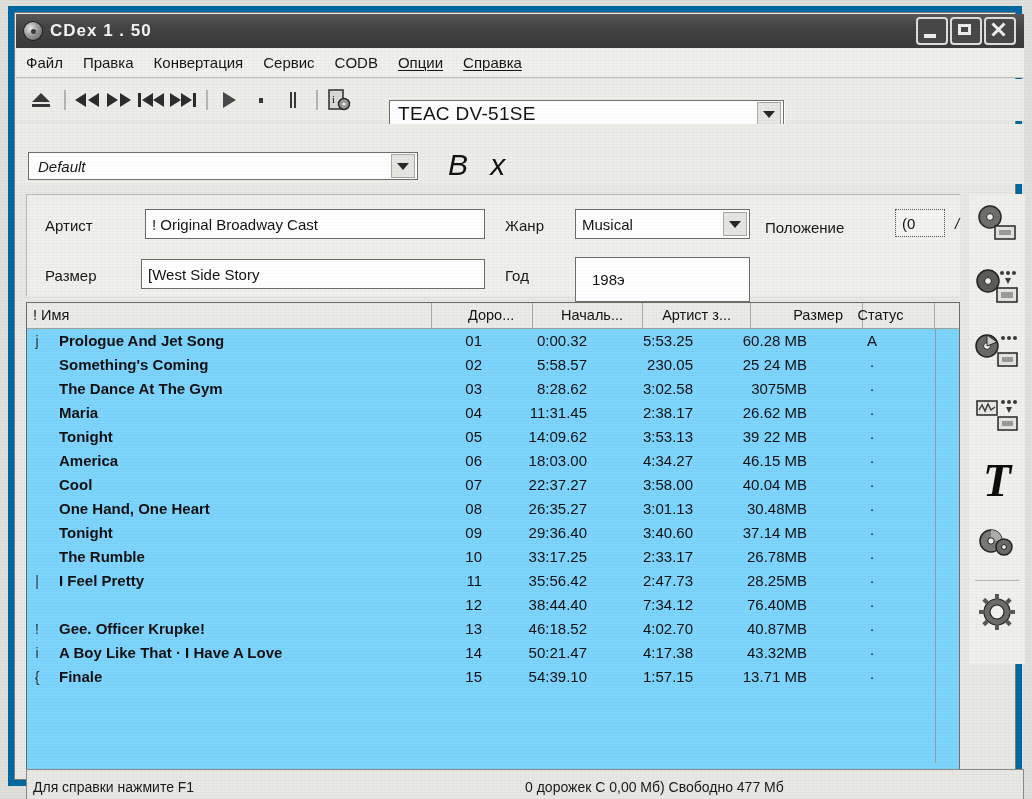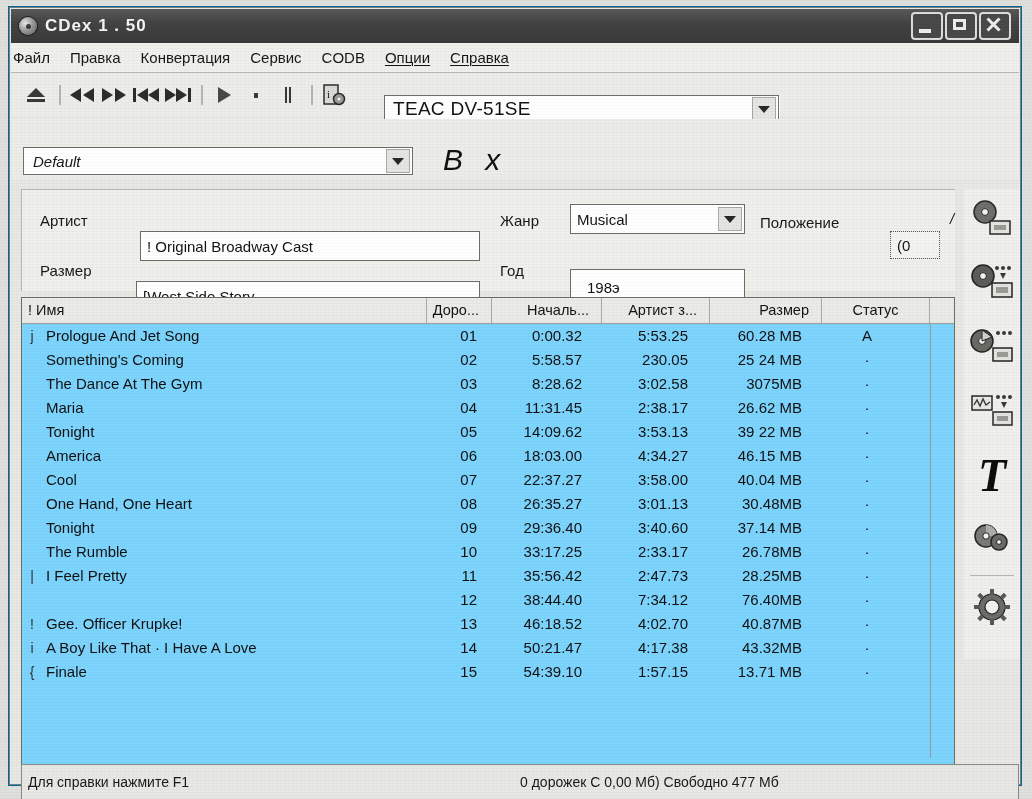--- a/index.html
+++ b/index.html
@@ -17,21 +17,21 @@
     filter: contrast(1.02);
   }
   
   .window {
     position: absolute;
     left: 8px;
     top: 6px;
     width: 1014px;
     height: 780px;
     background: #e6e6e2;
-    border: 1px solid #0369a1;
+    border: 6px solid #0369a1;
     box-shadow: 0 0 0 1px #7d7d7a inset;
     box-sizing: border-box;
   }
   
   .titlebar {
     position: absolute;
     left: 2px; top: 2px;
     width: 1008px;
     height: 34px;
     background: linear-gradient(180deg,#5b5b5b 0%, #454545 40%, #3b3b3b 100%);
@@ -92,21 +92,21 @@
   .tbtn.close i.a { transform: rotate(45deg); }
   .tbtn.close i.b { transform: rotate(-45deg); }
   
   .menubar {
     position: absolute;
     left: 2px; top: 36px;
     width: 1008px; height: 30px;
     background: #eeeeea;
     display: flex;
     align-items: center;
-    padding-left: 2px;
+    padding-left: 10px;
     box-sizing: border-box;
     border-bottom: 1px solid #bdbdb8;
   }
   .menu-item {
     font-size: 15px;
     color: #1a1a1a;
     margin-right: 20px;
     cursor: default;
     white-space: nowrap;
   }
@@ -222,21 +222,20 @@
     border: 1px solid #6d6d6a;
     box-sizing: border-box;
     display: flex;
     align-items: center;
     font-size: 15px;
     color: #161616;
     padding-left: 6px;
     cursor: text;
     white-space: nowrap;
     overflow: hidden;
-    margin-top: 27px;
   }
   .small-combo {
     position: absolute;
     background: #ffffff;
     border: 1px solid #6d6d6a;
     box-sizing: border-box;
     display: flex;
     align-items: center;
     font-size: 15px;
     color: #161616;
@@ -265,40 +264,40 @@
     height: 25px;
     line-height: 25px;
     font-size: 14.5px;
     color: #161616;
     white-space: nowrap;
     box-sizing: border-box;
     border-right: 1px solid #a9a9a5;
     padding-left: 6px;
     cursor: pointer;
   }
-  .lheader .hcell.right { text-align: right; padding-right: 12px; padding-left: 0; }
+  .lheader .hcell.right { text-align: right; padding-right: 19px; padding-left: 0; margin-left: 36px; }
   .lheader .hcell.center { text-align: center; padding-left: 0; }
   .rows { position: relative; }
   .trow {
     position: relative;
     height: 24px;
     font-size: 15px;
     color: #141414;
     white-space: nowrap;
   }
   .trow .c {
     position: absolute;
     top: 0;
     height: 24px;
     line-height: 24px;
     overflow: hidden;
     white-space: nowrap;
   }
   .c-mark  { left: 2px;  width: 16px; text-align: center; color:#333; font-size:14px; }
-  .c-name  { left: 24px; width: 380px; }
+  .c-name  { left: 32px; width: 380px; font-weight: bold; }
   .c-track { left: 405px; width: 50px; text-align: right; }
   .c-start { left: 470px; width: 90px; text-align: right; }
   .c-dur   { left: 580px; width: 86px; text-align: right; }
   .c-size  { left: 688px; width: 92px; text-align: right; }
   .c-stat  { left: 800px; width: 90px; text-align: center; }
   .vdivider {
     position: absolute;
     top: 26px;
     left: 908px;
     width: 1px;
@@ -476,21 +475,21 @@
       <span class="field-label" style="left:18px; top:72px;">Размер</span>
       <div class="text-input" style="left:114px; top:64px; width:344px; height:30px;">[West Side Story</div>
 
       <span class="field-label" style="left:478px; top:22px;">Жанр</span>
       <div class="small-combo" style="left:548px; top:14px; width:175px; height:30px;">
         <span>Musical</span>
         <span class="combo-arrow"></span>
       </div>
 
       <span class="field-label" style="left:478px; top:72px;">Год</span>
-      <div class="text-input" style="left:548px; top:52px; width:175px; height:36px;padding-left:16px;">198э</div>
+      <div class="text-input" style="left:548px; top:62px; width:175px; height:45px;padding-left:16px;">198э</div>
 
       <span class="field-label" style="left:738px; top:24px;">Положение</span>
       <div class="text-input" style="left:868px; top:14px; width:50px; height:28px; border:1px dotted #555; background:#f2f2ee;">(0</div>
       <span class="field-label" style="left:928px; top:20px; font-style:italic;">/</span>
     </div>
 
     <div class="listframe">
       <div class="lheader">
         <div class="hcell" style="left:0px;   width:405px;">! Имя</div>
         <div class="hcell right" style="left:405px; width:65px;">Доро...</div>

